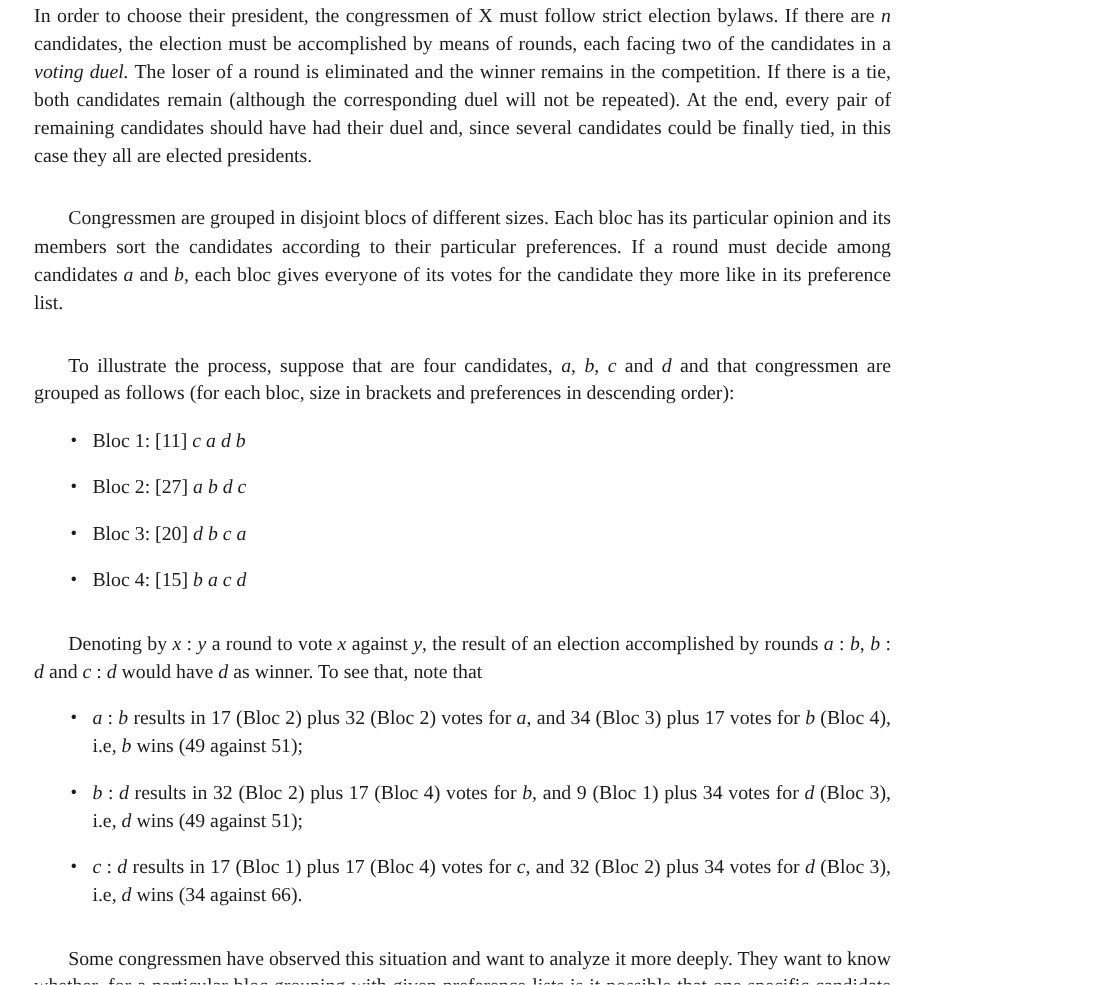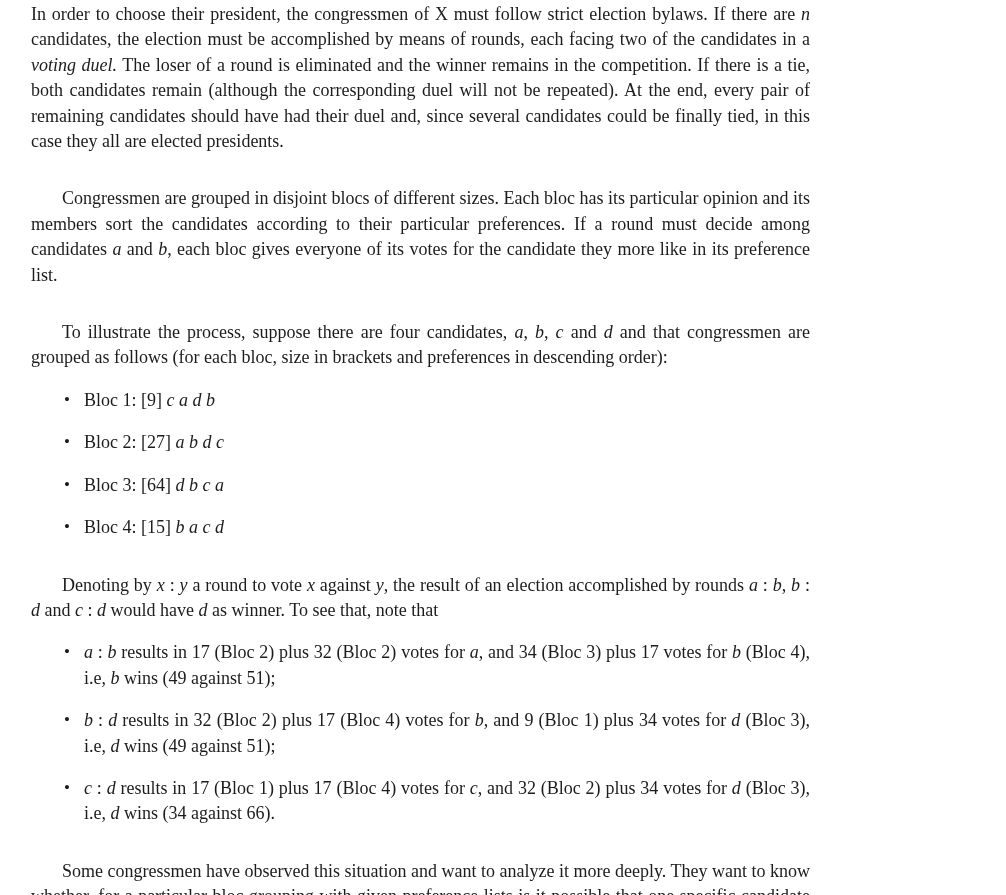--- a/index.html
+++ b/index.html
@@ -34,25 +34,25 @@
     line-height: 25.4px;
   }
 </style>
 </head>
 <body>
 
 <div class="page">
   <div>
       <p class="para"><span>In order to choose their president, the congressmen of X must follow strict election bylaws. If there are </span><i>n</i><span> candidates, the election must be accomplished by means of rounds, each facing two of the candidates in a </span><i>voting duel.</i><span> The loser of a round is eliminated and the winner remains in the competition. If there is a tie, both candidates remain (although the corresponding duel will not be repeated). At the end, every pair of remaining candidates should have had their duel and, since several candidates could be finally tied, in this case they all are elected presidents.</span></p>
       <p class="para indent"><span>Congressmen are grouped in disjoint blocs of different sizes. Each bloc has its particular opinion and its members sort the candidates according to their particular preferences. If a round must decide among candidates </span><i>a</i><span> and </span><i>b</i><span>, each bloc gives everyone of its votes for the candidate they more like in its preference list.</span></p>
-      <p class="para indent"><span>To illustrate the process, suppose there are four candidates, </span><i>a</i><span>, </span><i>b</i><span>, </span><i>c</i><span> and </span><i>d</i><span> and that congressmen are grouped as follows (for each bloc, size in brackets and preferences in descending order):</span></p>
+      <p class="para indent"><span>To illustrate the process, suppose that are four candidates, </span><i>a</i><span>, </span><i>b</i><span>, </span><i>c</i><span> and </span><i>d</i><span> and that congressmen are grouped as follows (for each bloc, size in brackets and preferences in descending order):</span></p>
       <ul class="blist">
-        <li><span class="bullet">•</span><span>Bloc 1: [9] </span><i>c a d b</i></li>
+        <li><span class="bullet">•</span><span>Bloc 1: [11] </span><i>c a d b</i></li>
         <li><span class="bullet">•</span><span>Bloc 2: [27] </span><i>a b d c</i></li>
-        <li><span class="bullet">•</span><span>Bloc 3: [64] </span><i>d b c a</i></li>
+        <li><span class="bullet">•</span><span>Bloc 3: [20] </span><i>d b c a</i></li>
         <li><span class="bullet">•</span><span>Bloc 4: [15] </span><i>b a c d</i></li>
       </ul>
       <p class="para indent"><span>Denoting by </span><i>x</i><span> : </span><i>y</i><span> a round to vote </span><i>x</i><span> against </span><i>y</i><span>, the result of an election accomplished by rounds </span><i>a</i><span> : </span><i>b</i><span>, </span><i>b</i><span> : </span><i>d</i><span> and </span><i>c</i><span> : </span><i>d</i><span> would have </span><i>d</i><span> as winner. To see that, note that</span></p>
       <ul class="blist">
         <li><span class="bullet">•</span><i>a</i><span> : </span><i>b</i><span> results in 17 (Bloc 2) plus 32 (Bloc 2) votes for </span><i>a</i><span>, and 34 (Bloc 3) plus 17 votes for </span><i>b</i><span> (Bloc 4), i.e, </span><i>b</i><span> wins (49 against 51);</span></li>
         <li><span class="bullet">•</span><i>b</i><span> : </span><i>d</i><span> results in 32 (Bloc 2) plus 17 (Bloc 4) votes for </span><i>b</i><span>, and 9 (Bloc 1) plus 34 votes for </span><i>d</i><span> (Bloc 3), i.e, </span><i>d</i><span> wins (49 against 51);</span></li>
         <li><span class="bullet">•</span><i>c</i><span> : </span><i>d</i><span> results in 17 (Bloc 1) plus 17 (Bloc 4) votes for </span><i>c</i><span>, and 32 (Bloc 2) plus 34 votes for </span><i>d</i><span> (Bloc 3), i.e, </span><i>d</i><span> wins (34 against 66).</span></li>
       </ul>
       <p class="para indent"><span>Some congressmen have observed this situation and want to analyze it more deeply. They want to know whether, for a particular bloc grouping with given preference lists is it possible that one specific candidate could be the winner if an appropriate rounds order is chosen. Could you help them?</span></p>
       <div class="cutoff-heading">I</div>

